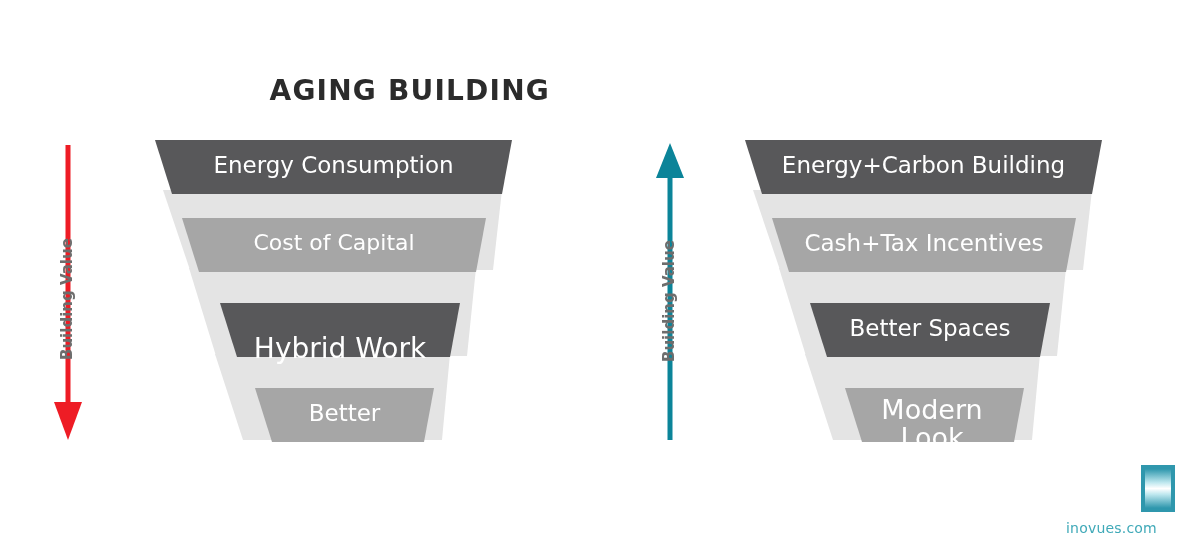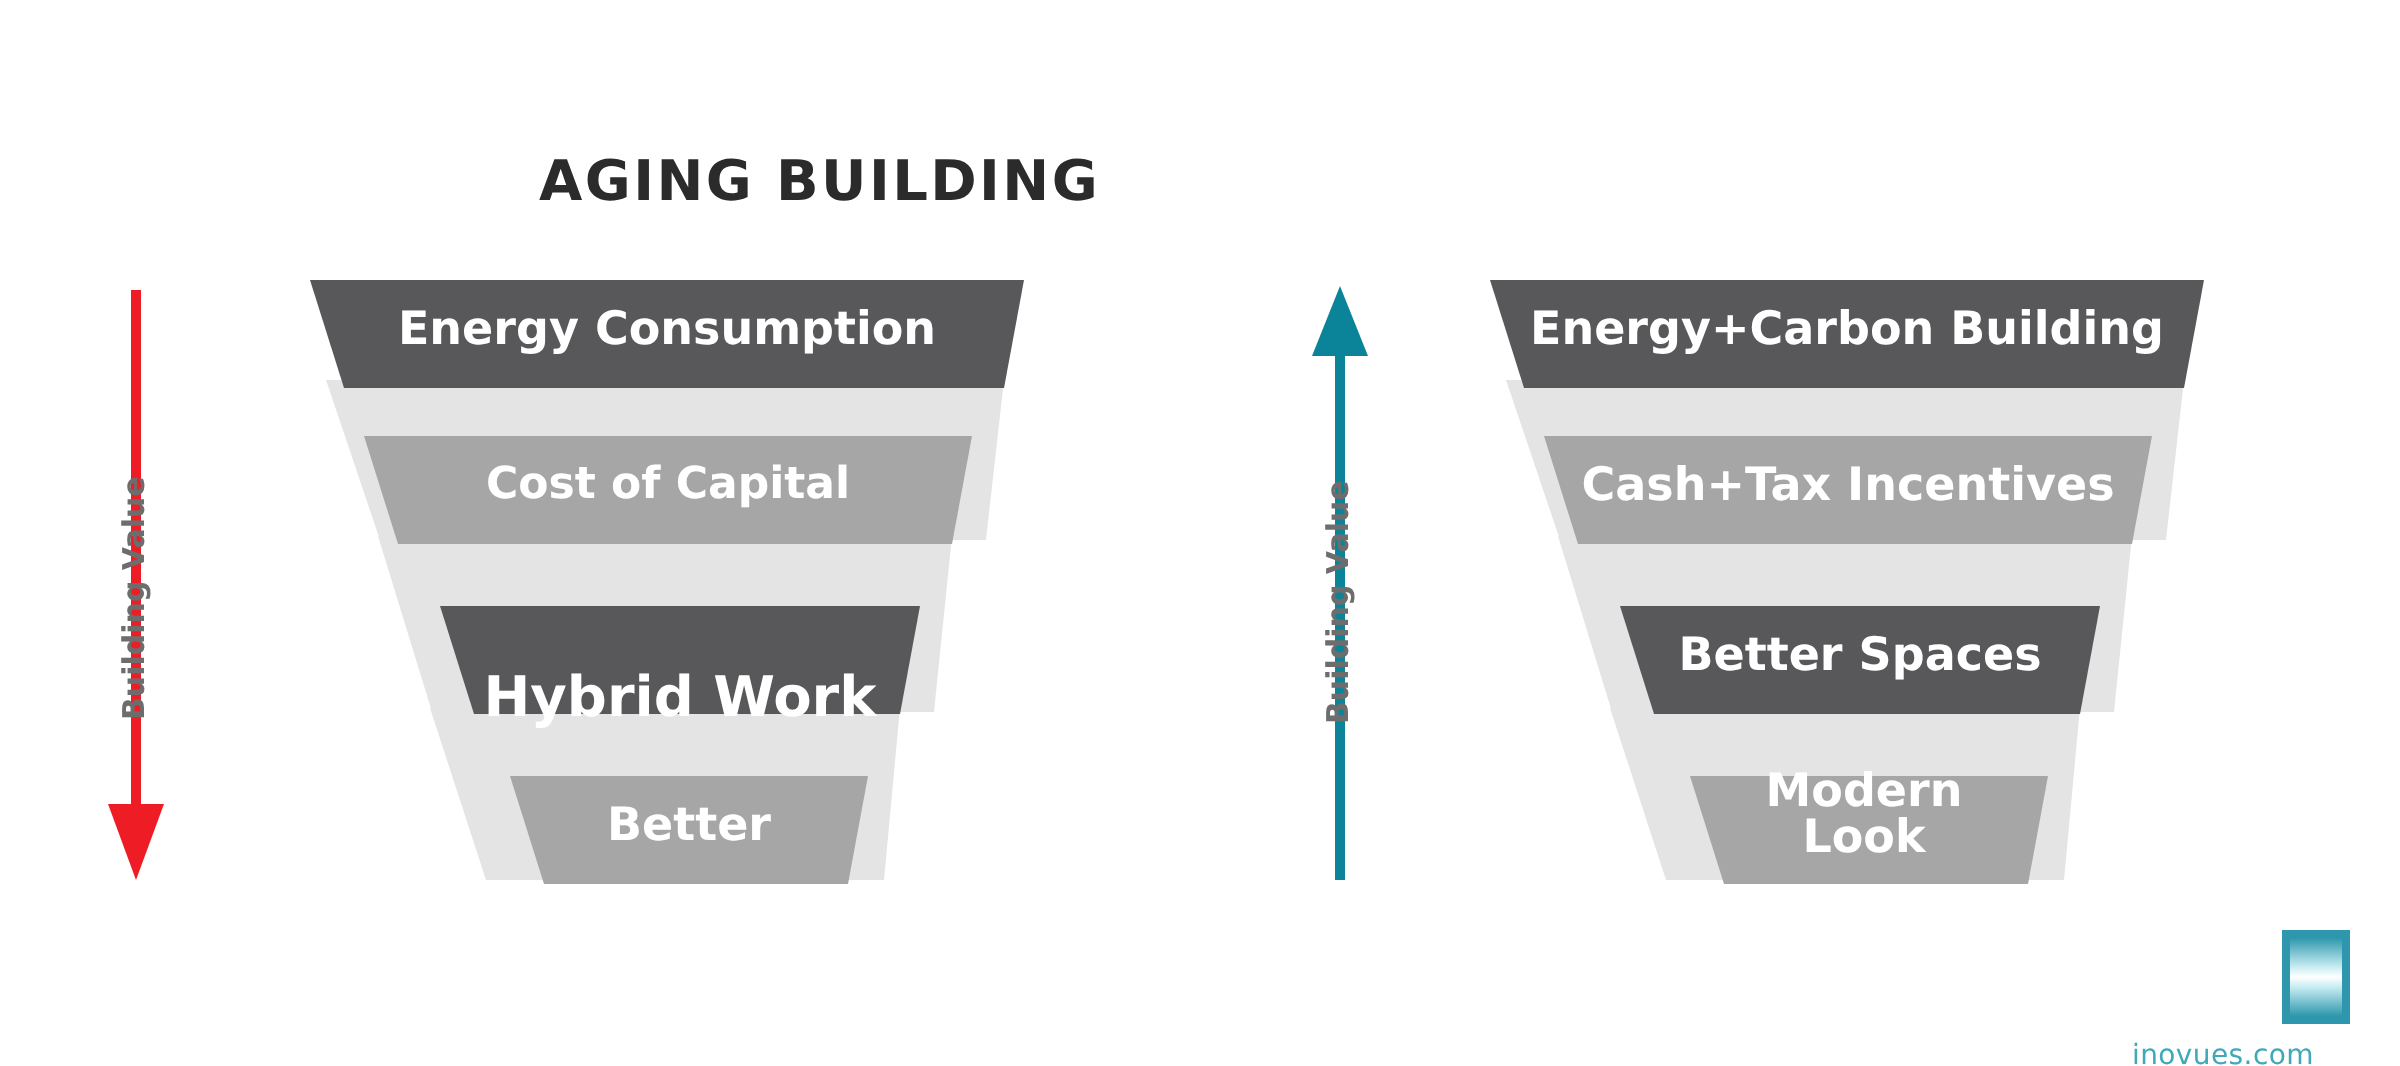--- a/index.html
+++ b/index.html
@@ -23,21 +23,21 @@
     white-space:nowrap;
     text-align:right;
   }
   #title-left{left:120px;top:74px;width:430px;}
   #title-right{left:680px;top:74px;width:460px;}
 
   .seg-label{
     position:absolute;
     color:#ffffff;
     font-family:"DejaVu Sans", sans-serif;
-    font-weight:700;
+    font-weight:400;
     white-space:nowrap;
     text-align:center;
     pointer-events:none;
   }
   .seg-label.two-line{white-space:normal;line-height:1.02;}
 
   .axis-label{
     position:absolute;
     font-family:"DejaVu Sans", sans-serif;
     font-size:15px;
@@ -131,17 +131,17 @@
   <div class="seg-label" style="left:220px;top:315px;width:240px;font-size:28px;margin-top:17px;">Hybrid Work</div>
 
   <div class="seg-label" style="left:255px;top:400px;width:179px;font-size:23px;">Better</div>
 
   <div class="seg-label" style="left:745px;top:152px;width:357px;font-size:23px;">Energy+Carbon Building</div>
 
   <div class="seg-label" style="left:772px;top:230px;width:304px;font-size:23px;">Cash+Tax Incentives</div>
 
   <div class="seg-label" style="left:810px;top:315px;width:240px;font-size:23px;">Better Spaces</div>
 
-  <div class="seg-label two-line" style="left:858px;top:385px;width:148px;font-size:23px;">Modern Look</div>
+  <div class="seg-label two-line" style="left:858px;top:396px;width:148px;font-size:27px;">Modern Look</div>
 
   <div class="brand-text">inovues.com</div>
 
 </div>
 
 </body></html>

